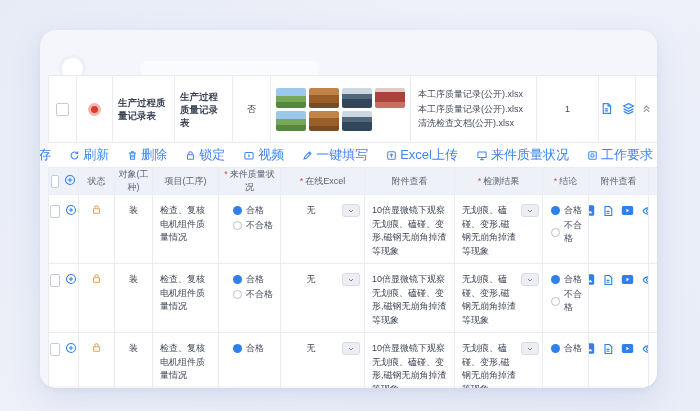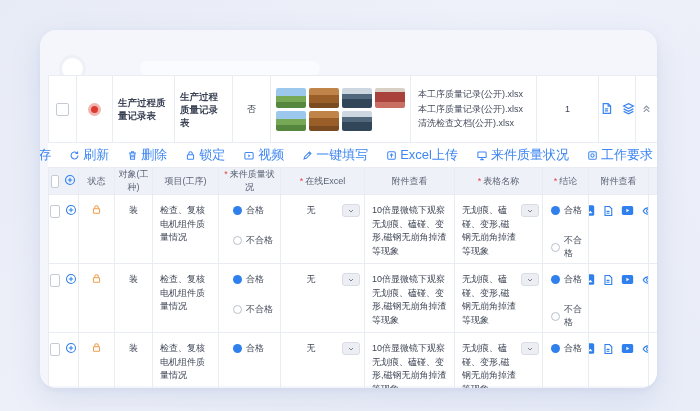--- a/index.html
+++ b/index.html
@@ -46,21 +46,21 @@
   .t-temple{background:linear-gradient(180deg,#d9d0c5 0 22%,#a8423a 22% 70%,#c96e62 70%);}
   .ops{display:flex;gap:9px;justify-content:center;align-items:center;color:#3b86f2;}
   .collapse-cell{color:#8a90a0;}
   .toolbar{height:24px;display:flex;align-items:center;justify-content:flex-end;padding-right:4px;background:#fff;}
   .tb-btn{display:inline-flex;align-items:center;gap:3px;color:#3e86f3;font-size:13px;cursor:pointer;white-space:nowrap;}
   .tb-sep{width:1px;height:11px;background:#e2e6ef;margin:0 9px;}
   .req{color:#e54545;margin-right:2px;}
   .selcell{display:flex;gap:5px;align-items:center;justify-content:center;padding-top:0;}
   .plus{color:#2f80ed;}
   .lockcell{color:#f09d4e;text-align:center;}
-  .rgroup{display:flex;flex-direction:column;gap:17px;padding-left:13px;}
+  .rgroup{display:flex;flex-direction:column;gap:2px;padding-left:13px;}
   .radio{display:flex;align-items:center;gap:4px;color:#3f4656;}
   .rdot{width:9px;height:9px;border-radius:50%;border:1px solid #b9bfca;background:#fff;box-sizing:border-box;flex:none;}
   .rdot.on{border:none;background:#2f80ed;}
   .dd{position:absolute;width:18px;height:13px;background:#eceef3;border:1px solid #d8dce5;border-radius:3px;
       display:flex;align-items:center;justify-content:center;color:#7a8290;box-sizing:border-box;}
   .rel{position:relative;}
   .wrap-text{padding:8px 5px 0 7px;line-height:13.5px;text-align:left;}
   .result-cell{padding-right:24px;}
   .upops{display:flex;gap:7px;justify-content:center;align-items:center;color:#2f80ed;}
   svg{flex:none;}
@@ -242,21 +242,21 @@
                   </svg>
             </span>
           </div>
         </th>
         <th class="c">状态</th>
         <th class="c">对象(工种)</th>
         <th class="c">项目(工序)</th>
         <th class="c"><span class="req">*</span><span>来件质量状况</span></th>
         <th class="c"><span class="req">*</span><span>在线Excel</span></th>
         <th class="c">附件查看</th>
-        <th class="c"><span class="req">*</span><span>表格名称</span></th>
+        <th class="c"><span class="req">*</span><span>检测结果</span></th>
         <th class="c"><span class="req">*</span><span>结论</span></th>
         <th class="c">附件查看</th>
         <th></th>
       </tr>
 
       <tr>
         <td>
               <div class="selcell">
                 <span class="cb"></span>
                 <span class="plus"><svg width="12" height="12" viewBox="0 0 16 16" fill="none" stroke="currentColor" stroke-width="1.4">

